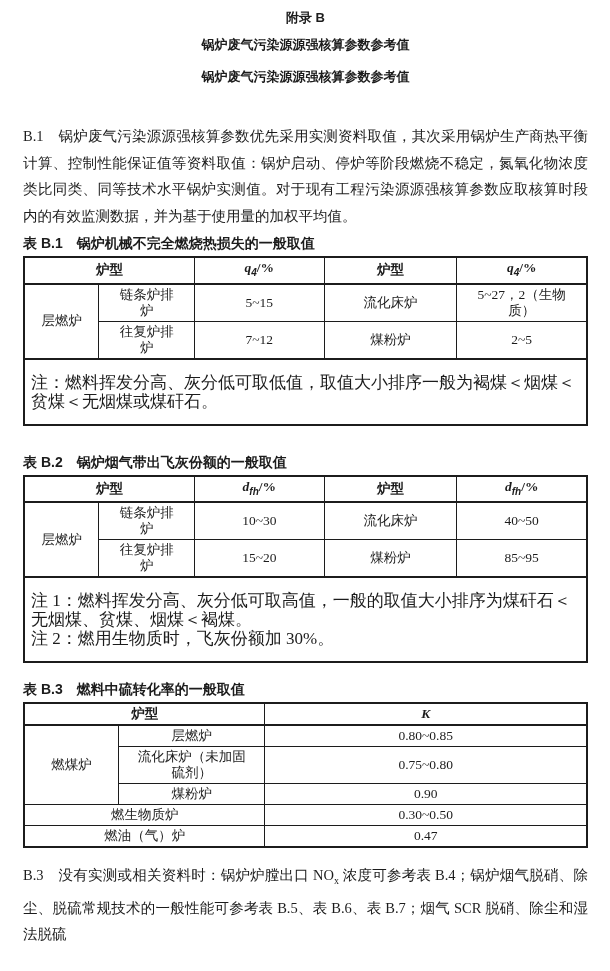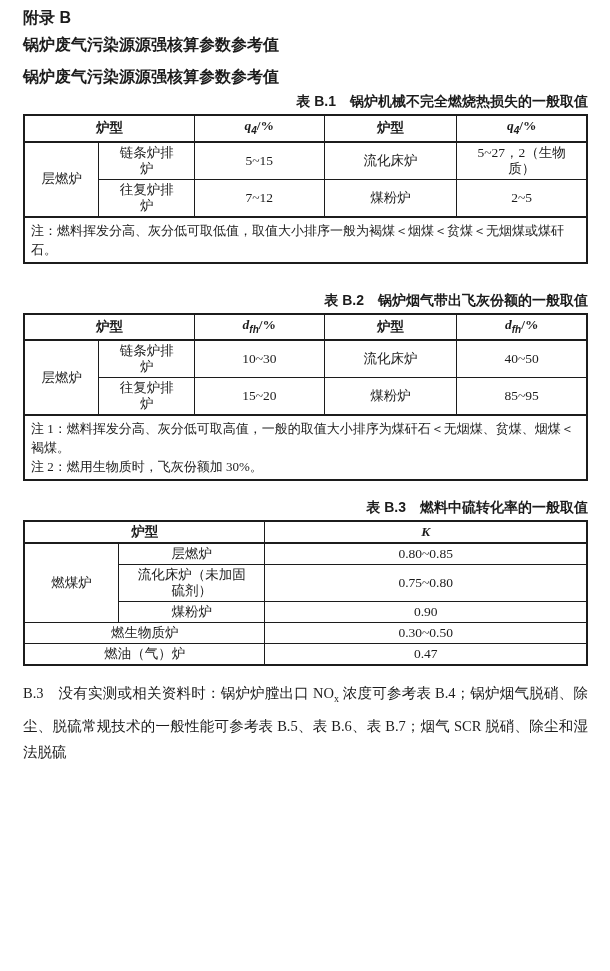--- a/index.html
+++ b/index.html
@@ -7,43 +7,43 @@
     position:relative;
     width:610px; height:971px;
     box-sizing:border-box;
     background:#ffffff;
     color:#1c1c1c;
     padding:8px 22px 0 23px;
     overflow:hidden;
     font-family:"Liberation Serif","DejaVu Serif",serif;
   }
   .heading {
-    text-align:left;
+    text-align:center;
     font-family:"Liberation Sans","DejaVu Sans",sans-serif;
     font-weight:bold;
-    font-size:16px;
+    font-size:13px;
     line-height:20px;
   }
   #h-informative { margin-top:11px; }
   #h-title1 { margin-top:7px; }
   #h-title2 { margin-top:12px; }
 
   .para {
     margin:0;
     font-size:14.5px;
     line-height:26.5px;
     text-align:justify;
     text-justify:inter-ideograph;
   }
   #para-b1 { margin-top:36px; }
   #para-b2 { margin-top:25px; }
   #para-b3 { margin-top:14px; }
 
   .table-title {
-    text-align:right;
+    text-align:left;
     font-family:"Liberation Sans","DejaVu Sans",sans-serif;
     font-weight:bold;
     font-size:14px;
     line-height:20px;
   }
   #title-b1 { margin-top:4px; }
   #title-b2 { margin-top:26px; }
   #title-b3 { margin-top:16px; }
 
   table.tbl {
@@ -69,36 +69,37 @@
   }
   .tbl .sym {
     font-family:"Liberation Serif","DejaVu Serif",serif;
     font-style:italic;
     font-weight:bold;
   }
   .tbl sub { font-size:10px; font-style:italic; }
   .tbl .unit { font-family:"Liberation Serif","DejaVu Serif",serif; font-weight:bold; font-style:normal; }
   .tbl td.note-cell {
     text-align:left;
-    font-size:13px;
+    font-size:17px;
     line-height:19px;
-    padding:3px 6px;
+    padding:13px 6px;
     border-top:2px solid #1c1c1c;
   }
   #para-b3 sub { font-size:10px; }
 </style>
 </head>
 <body>
 
 <div class="page">
 
   <div class="heading" id="h-appendix">附录 B</div>
   <div class="heading" id="h-title1">锅炉废气污染源源强核算参数参考值</div>
   <div class="heading" id="h-title2">锅炉废气污染源源强核算参数参考值</div>
 
+  <p class="para" id="para-b1">B.1　锅炉废气污染源源强核算参数优先采用实测资料取值，其次采用锅炉生产商热平衡计算、控制性能保证值等资料取值：锅炉启动、停炉等阶段燃烧不稳定，氮氧化物浓度类比同类、同等技术水平锅炉实测值。对于现有工程污染源源强核算参数应取核算时段内的有效监测数据，并为基于使用量的加权平均值。</p>
 
 
   <div class="table-title" id="title-b1">表 B.1　锅炉机械不完全燃烧热损失的一般取值</div>
   <table class="tbl" id="tbl-b1">
     <colgroup>
       <col style="width:13.3%">
         <col style="width:17%">
         <col style="width:23%">
         <col style="width:23.6%">
         <col style="width:23.1%">

